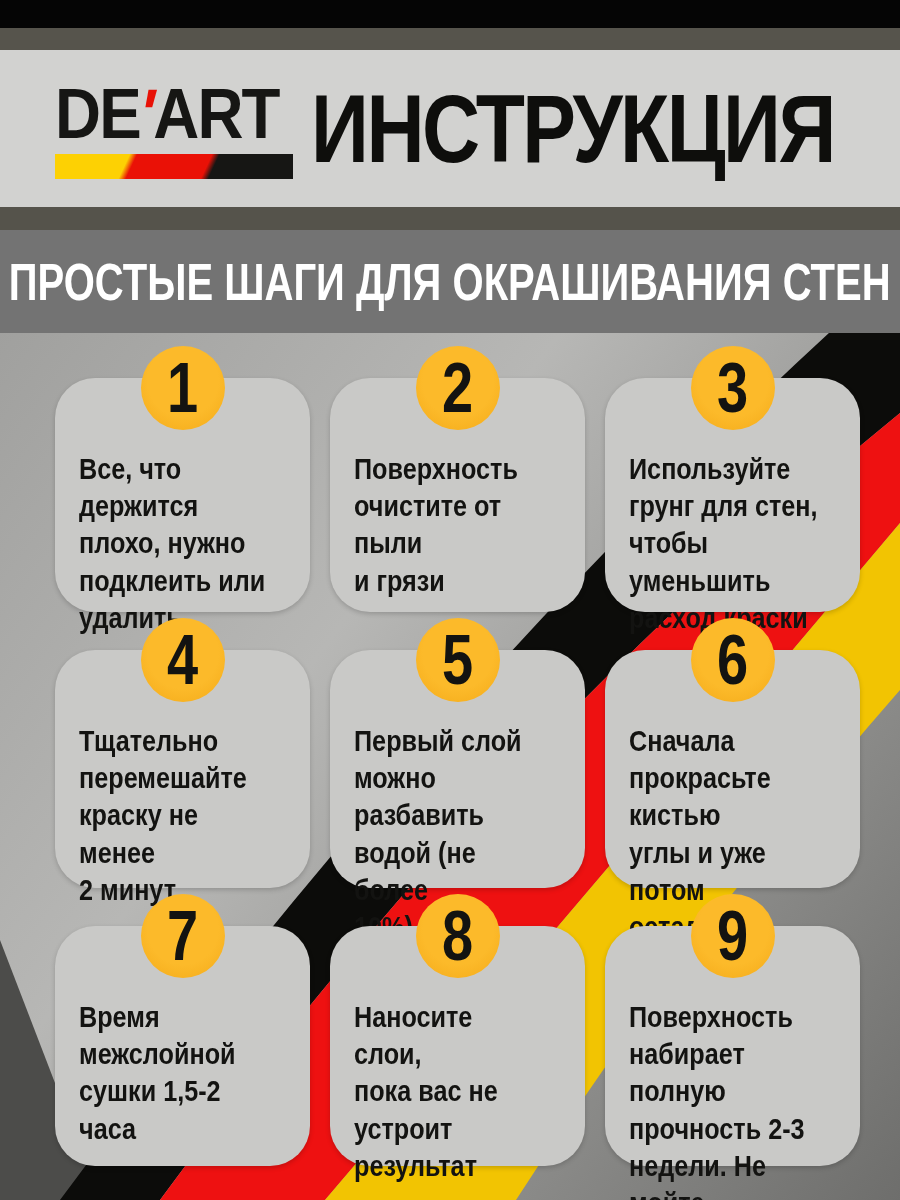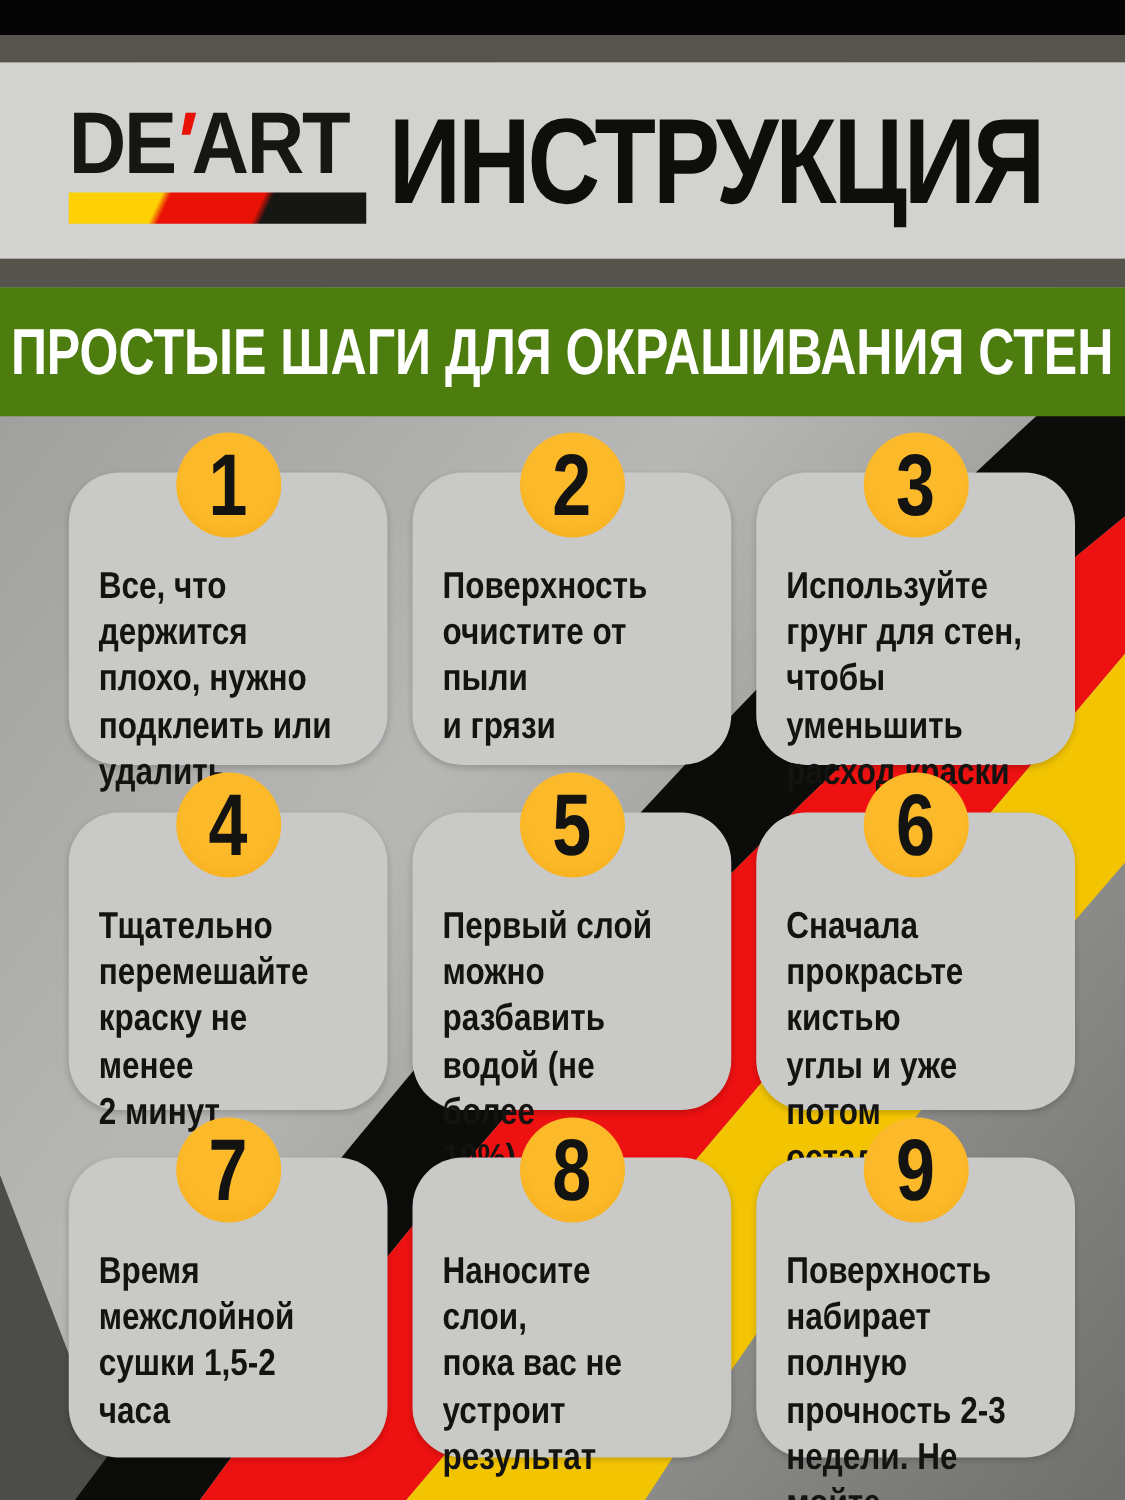--- a/index.html
+++ b/index.html
@@ -9,21 +9,21 @@
     background:#a8a8a6;
   }
   
   .bg-svg{position:absolute;left:0;top:0;width:900px;height:1200px;z-index:0;}
   
   .top-bar{position:absolute;left:0;top:0;width:900px;height:28px;background:#050505;z-index:2;}
   .dark-strip-1{position:absolute;left:0;top:28px;width:900px;height:22px;background:#56544c;z-index:2;}
   .header{position:absolute;left:0;top:50px;width:900px;height:157px;background:#d2d2d0;z-index:2;
           display:flex;align-items:center;}
   .dark-strip-2{position:absolute;left:0;top:207px;width:900px;height:23px;background:#55534b;z-index:2;}
-  .banner{position:absolute;left:0;top:230px;width:900px;height:103px;background:#4d7c0f;z-index:2;
+  .banner{position:absolute;left:0;top:230px;width:900px;height:103px;background:#737373;z-index:2;
           display:flex;align-items:center;justify-content:center;}
   .banner-text{
     color:#ffffff;font-weight:bold;font-size:52px;white-space:nowrap;
     transform:scaleX(0.77);transform-origin:center;letter-spacing:0px;
   }
   
   .logo{margin-left:55px;width:238px;flex:0 0 auto;}
   .logo-text{
     font-weight:bold;font-size:70px;line-height:1;color:#161614;white-space:nowrap;
     transform:scaleX(0.91);transform-origin:left center;letter-spacing:-2px;

